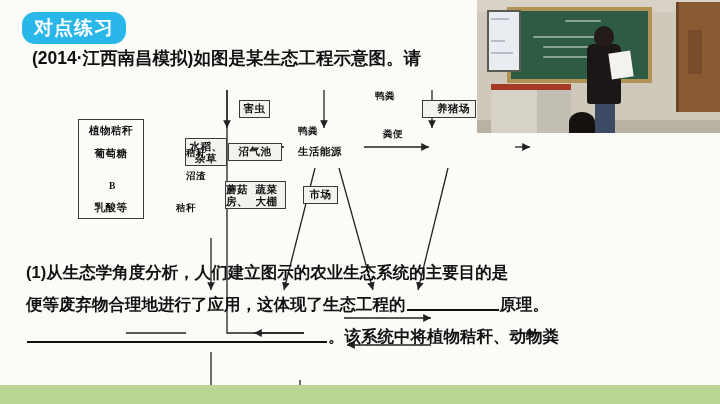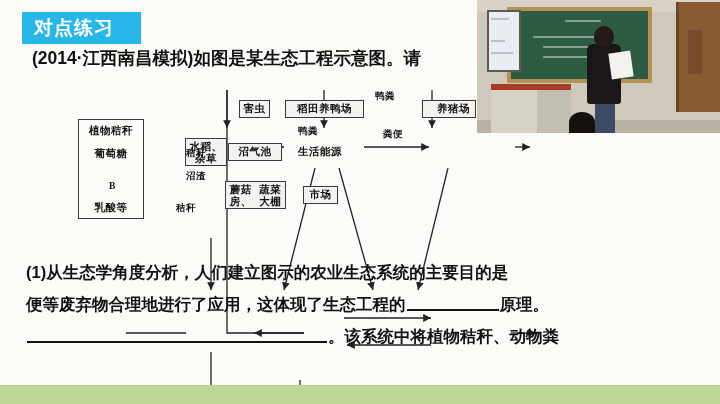--- a/index.html
+++ b/index.html
@@ -19,23 +19,24 @@
     background:#bcd694;
   }
   
   #badge{
     position:absolute;left:22px;top:12px;
     background:#29b6e8;
     color:#ffffff;
     font-weight:bold;
     font-size:19px;
     line-height:19px;
-    padding:6px 27px 7px 12px;
+    padding:6px 12px 7px 12px;
     letter-spacing:1px;
     white-space:nowrap;
+    border-radius:13px;
   }
   
   #stem{
     position:absolute;left:32px;top:47px;width:470px;
     font-size:17.5px;font-weight:bold;color:#111;
     white-space:nowrap;
     line-height:22px;
   }
   
   #q-block{
@@ -63,21 +64,20 @@
     position:absolute;left:126px;top:90px;width:400px;height:150px;
     font-family:"DejaVu Serif","Liberation Serif",serif;
   }
   .dnode{
     position:absolute;
     border:1px solid #3a3a3a;
     background:#f2f2ee;
     color:#111;
     font-size:10.5px;
     line-height:11.5px;
-    text-align:center;
     display:flex;align-items:center;justify-content:center;
     font-weight:bold;
     box-sizing:border-box;
     letter-spacing:0.5px;
   }
   .dnode.plain{background:transparent;border:none;}
   .dlabel{
     position:absolute;
     font-size:9.5px;
     color:#111;
@@ -174,21 +174,20 @@
     </svg>
 
     <div id="leftbox" style="left:-48px;top:29px;width:66px;height:100px;"></div>
 
     <div class="dnode plain" style="left:-46px;top:33px;width:62px;height:16px;font-family:Liberation Serif, serif;">植物秸秆</div>
     <div class="dnode plain" style="left:-42px;top:56px;width:54px;height:16px;">葡萄糖</div>
     <div class="dlabel" style="left:-17px;top:91px;font-family:'Liberation Serif',serif;">B</div>
     <div class="dnode plain" style="left:-42px;top:110px;width:54px;height:16px;">乳酸等</div>
 
     <div class="dnode" style="left:113px;top:10px;width:31px;height:18px;">害虫</div>
-    <div class="dnode" style="left:159px;top:10px;width:79px;height:18px;">稻田养鸭场</div>
     <div class="dnode" style="left:296px;top:10px;width:54px;height:18px;padding-left:9px;">养猪场</div>
     <div class="dnode" style="left:376px;top:10px;width:31px;height:18px;">市场</div>
 
     <div class="dnode" style="left:59px;top:48px;width:42px;height:28px;line-height:12px;flex-direction:column;">
       <span>水稻、</span>
       <span>杂草</span>
     </div>
     <div class="dnode" style="left:102px;top:53px;width:54px;height:18px;">沼气池</div>
     <div class="dnode plain" style="left:163px;top:53px;width:62px;height:18px;">生活能源</div>
 

